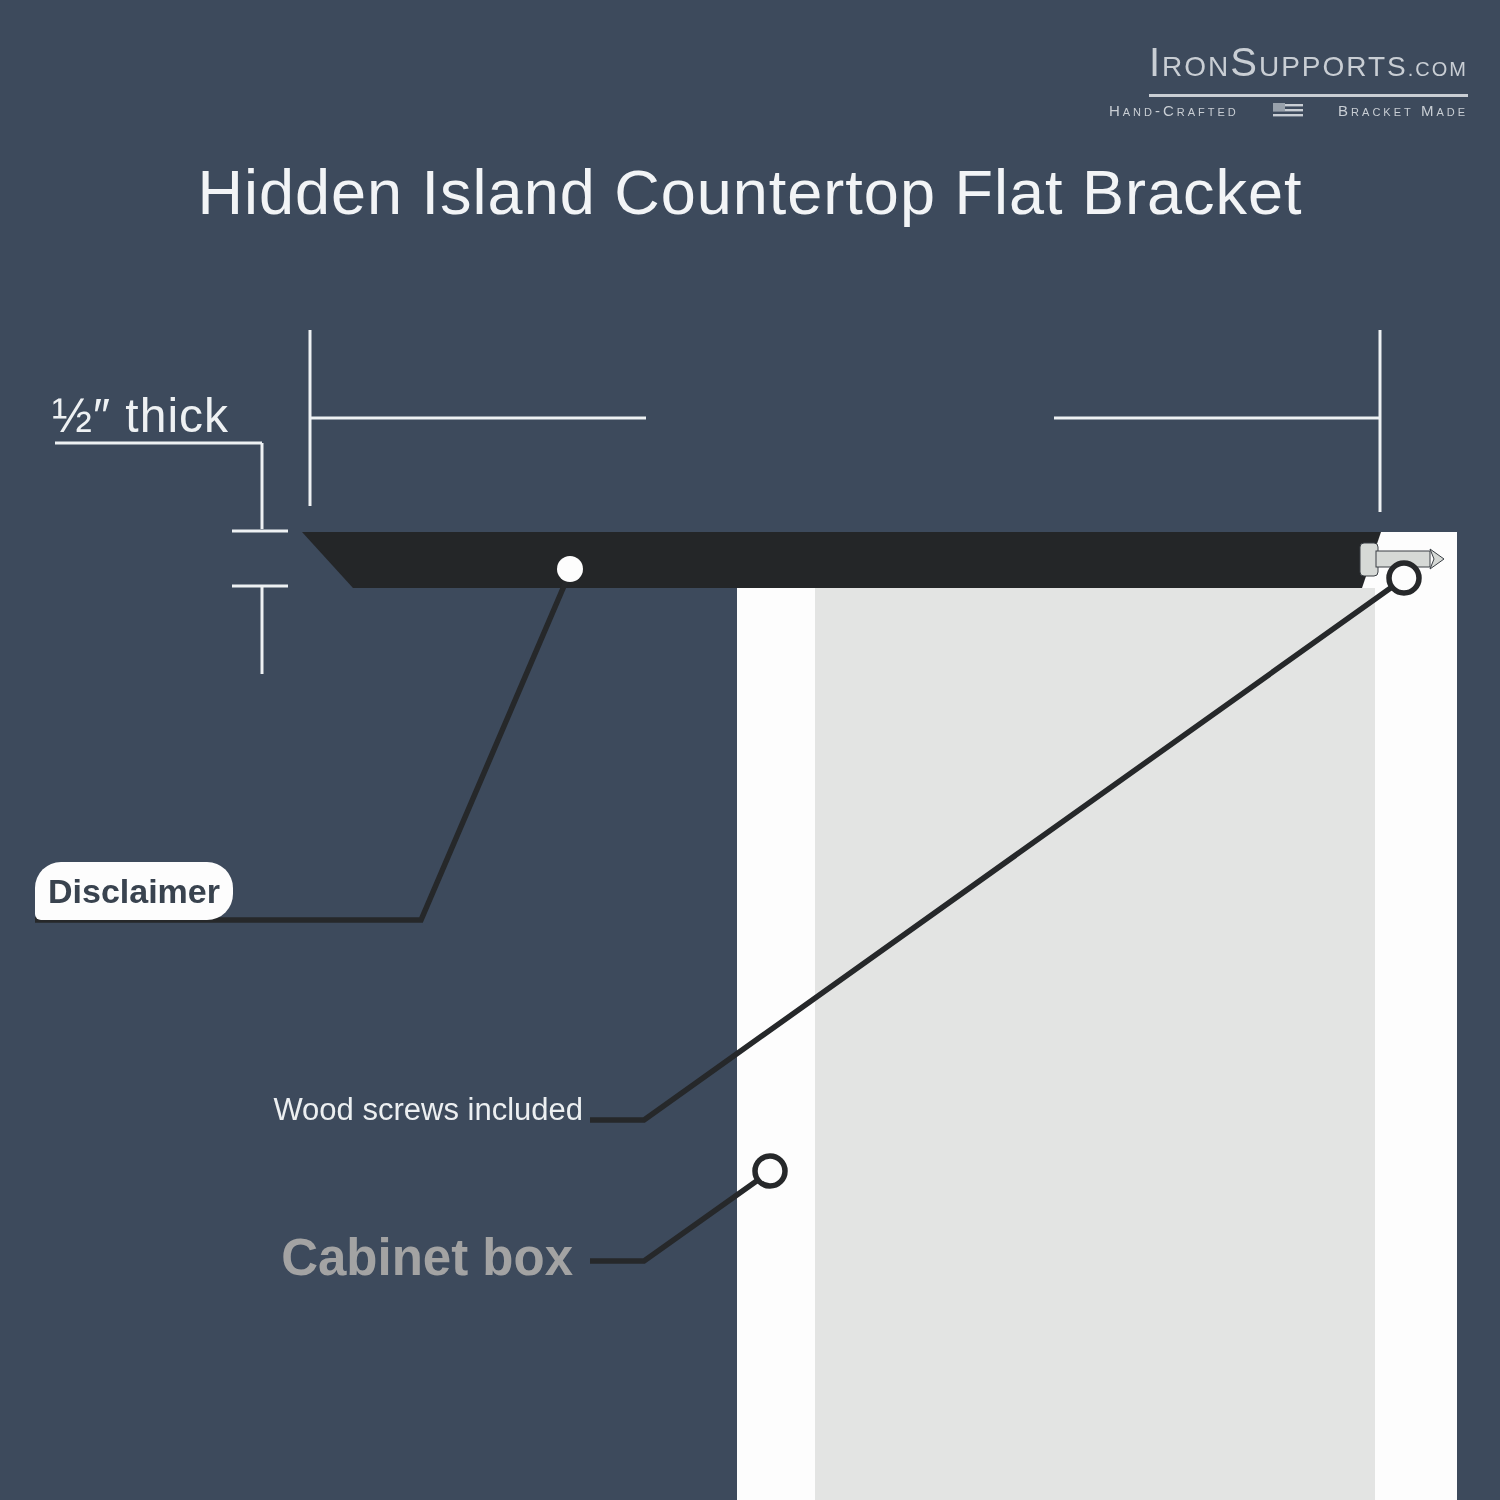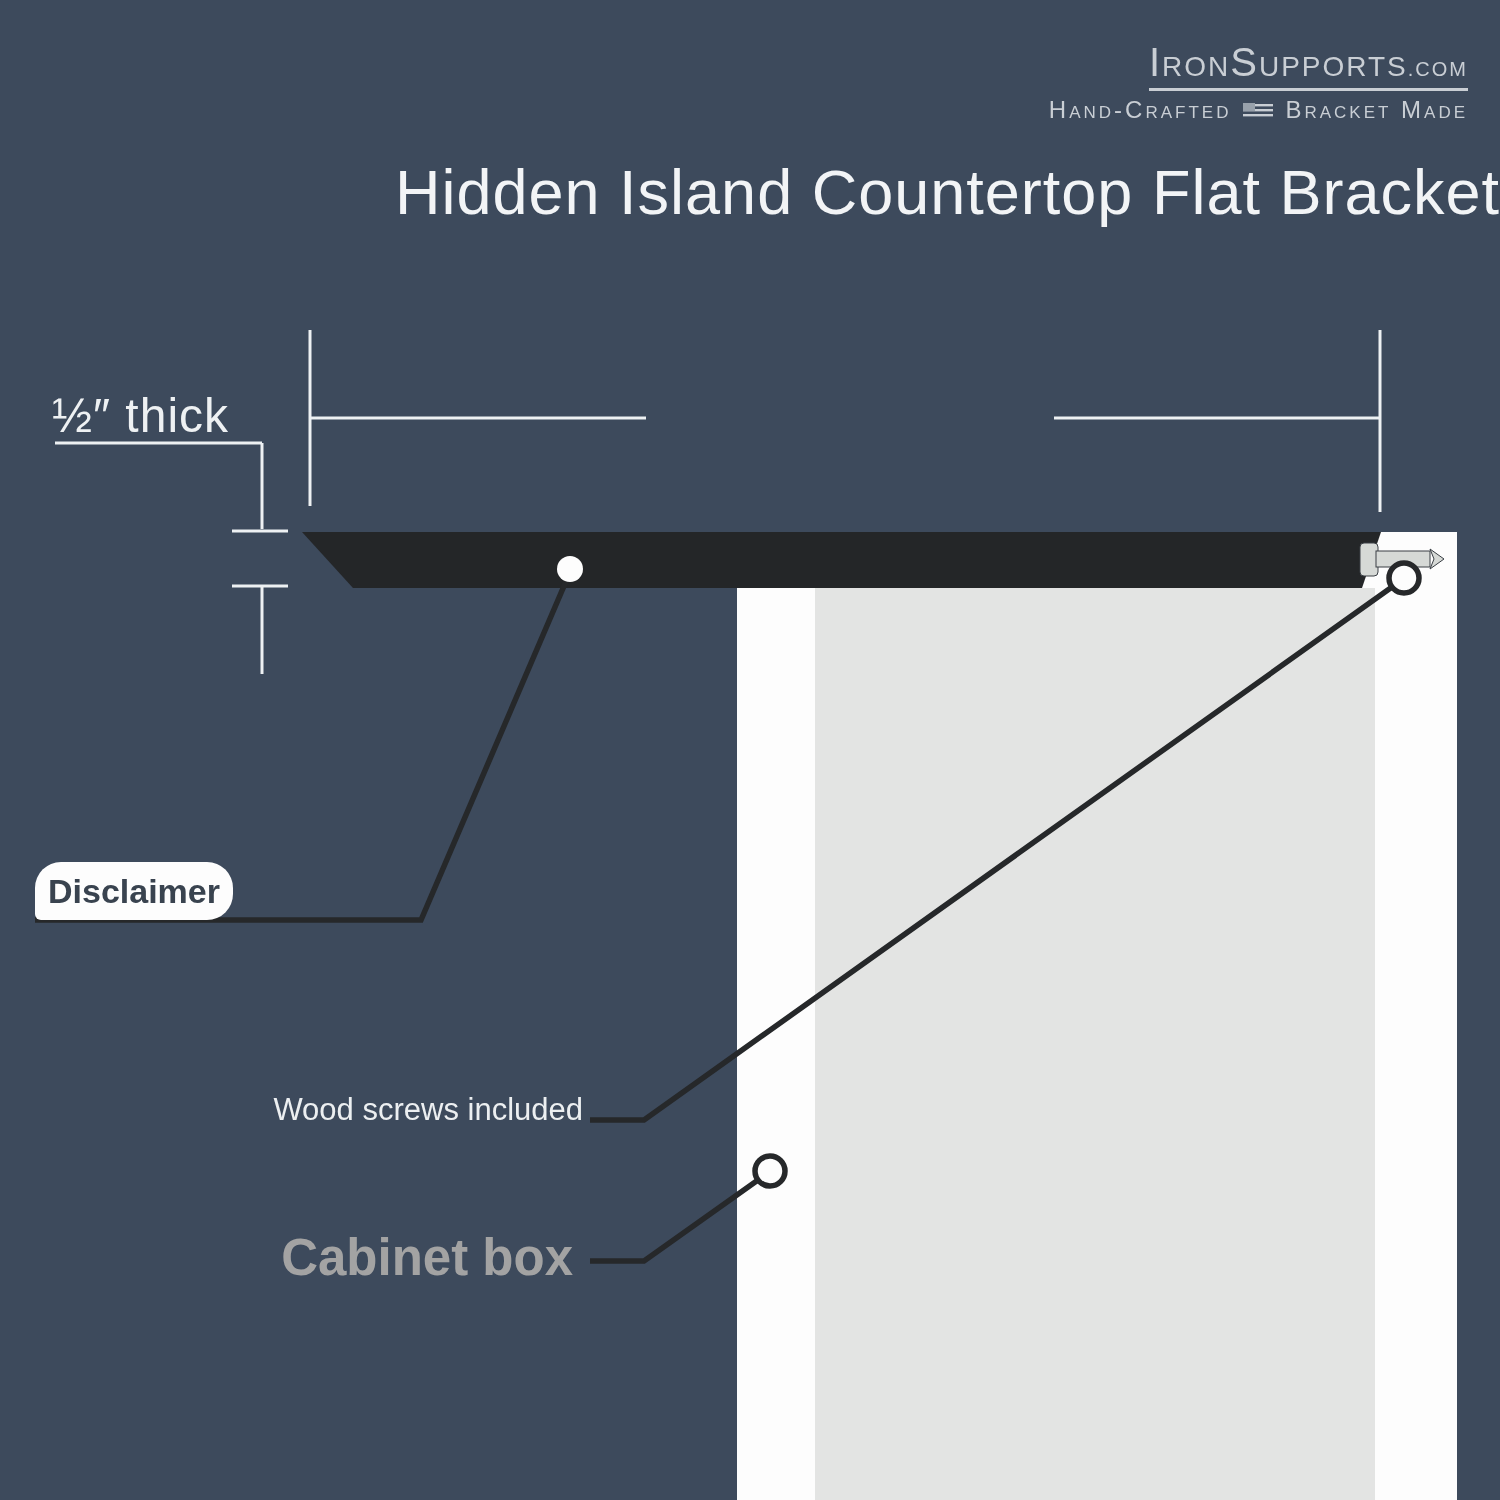--- a/index.html
+++ b/index.html
@@ -22,45 +22,45 @@
   }
   .canvas{position:absolute;inset:0;width:1500px;height:1500px;}
   svg.diagram{position:absolute;inset:0;z-index:1;}
   .txt{position:absolute;z-index:2;}
 
   
   .logo{top:40px;right:32px;text-align:right;color:var(--logo);}
   .logo-main-row{
     display:inline-block;
     border-bottom:3px solid var(--logo);
-    padding-bottom:3px;
+    padding-bottom:9px;
     white-space:nowrap;
     margin-left:40px;
   }
   .logo-main{
     font-variant-caps:small-caps;
     font-variant:small-caps;
     font-size:40px;letter-spacing:2px;font-weight:400;
   }
   .logo-suffix{
     text-transform:uppercase;
     font-size:20px;letter-spacing:2px;
   }
   .logo-tagline{
     margin-top:5px;
     display:flex;align-items:center;justify-content:space-between;gap:12px;
     font-variant-caps:small-caps;
     font-variant:small-caps;
-    font-size:24px;letter-spacing:3px;font-weight:400;
+    font-size:15px;letter-spacing:3px;font-weight:400;
     white-space:nowrap;
   }
 
   
   .title{
-    top:156px;left:0;width:1500px;text-align:right;
+    top:156px;left:0;width:1500px;text-align:center;
     font-size:63px;font-weight:300;letter-spacing:1px;
     color:var(--text-bright);
   }
 
   
   .thick-label{
     left:52px;top:388px;
     font-size:48px;font-weight:400;color:var(--dimline);
     letter-spacing:1px;white-space:nowrap;
   }

